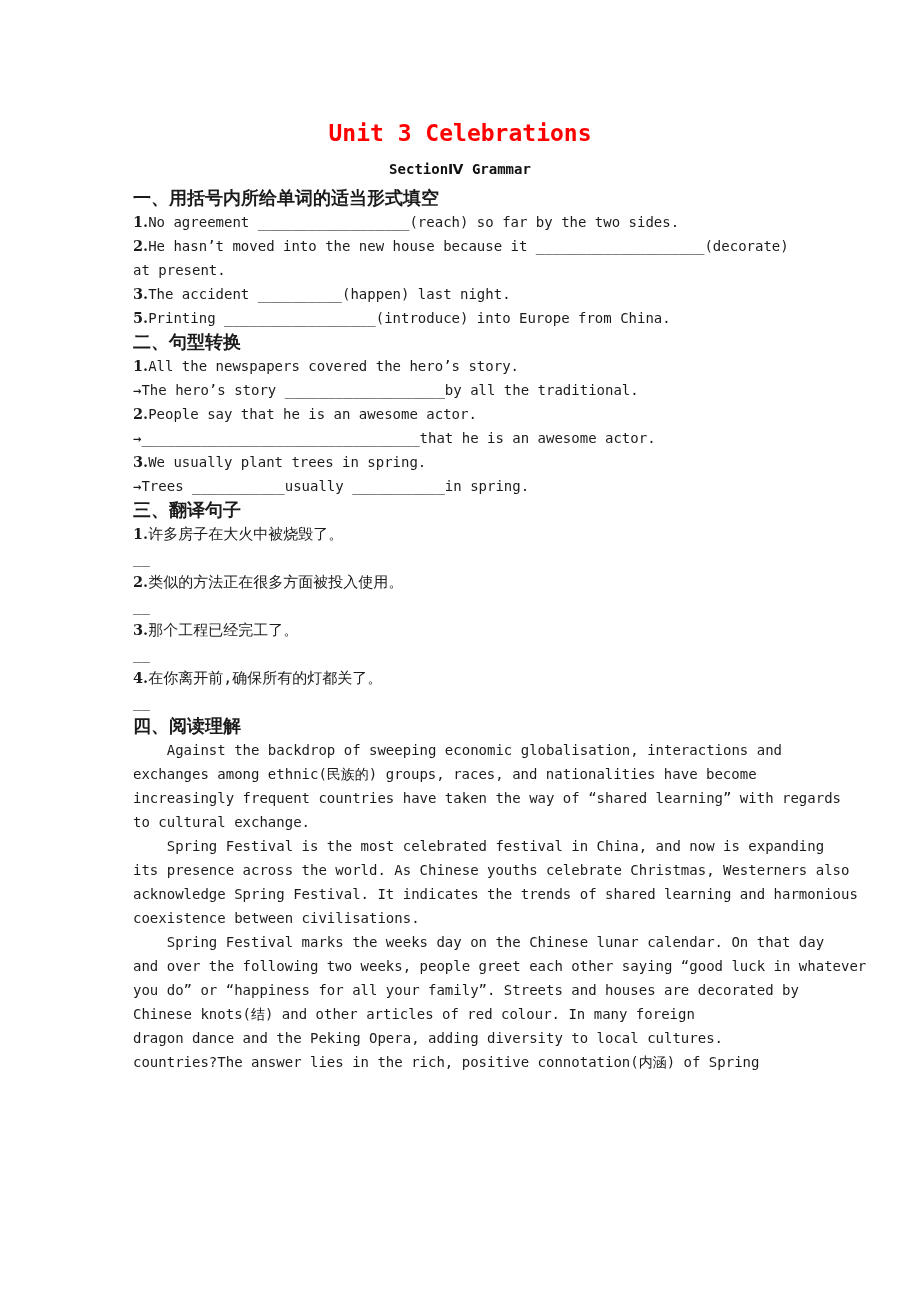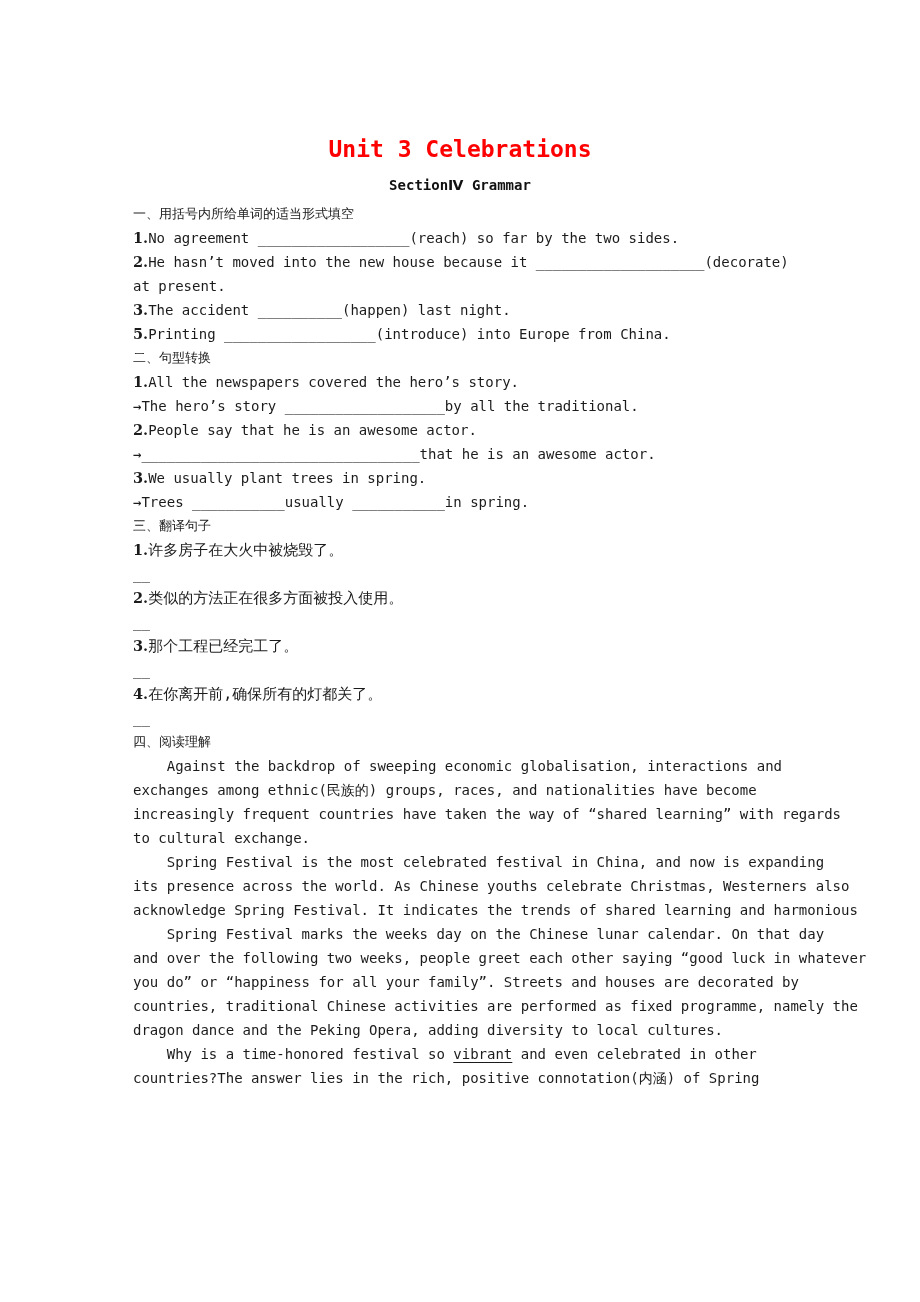--- a/index.html
+++ b/index.html
@@ -12,21 +12,21 @@
     width: 920px;
     height: 1302px;
     background: #ffffff;
     box-sizing: border-box;
     padding: 116px 60px 0 133px;
     font-family: "DejaVu Sans Mono", "DejaVu Sans", monospace;
     color: #1b1b1b;
     overflow: hidden;
   }
   .doc-title {
-    margin: 16px 0 6px 0;
+    margin: 0 0 6px 0;
     padding-right: 73px;
     text-align: center;
     font-size: 23px;
     line-height: 34px;
     font-weight: bold;
     color: #ff0000;
     font-family: "DejaVu Sans Mono", "DejaVu Sans", monospace;
   }
   .doc-subtitle {
     margin: 0 0 4px 0;
@@ -37,22 +37,22 @@
     font-weight: bold;
     color: #111111;
   }
   .line {
     white-space: pre;
     font-size: 14px;
     line-height: 24px;
     height: 24px;
   }
   .heading {
-    font-weight: normal;
-    font-size: 13px;
+    font-weight: bold;
+    font-size: 18px;
   }
   .cjk {
     font-size: 15px;
   }
   .num {
     font-weight: bold;
     font-family: "DejaVu Serif", serif;
     font-size: 14.5px;
   }
   .u {
@@ -94,21 +94,21 @@
   <div class="line"><b class="num"></b><span>__</span></div>
 
   <div class="line heading">四、阅读理解</div>
   <div class="line">    Against the backdrop of sweeping economic globalisation, interactions and</div>
   <div class="line">exchanges among ethnic(民族的) groups, races, and nationalities have become</div>
   <div class="line">increasingly frequent countries have taken the way of “shared learning” with regards</div>
   <div class="line">to cultural exchange.</div>
   <div class="line">    Spring Festival is the most celebrated festival in China, and now is expanding</div>
   <div class="line">its presence across the world. As Chinese youths celebrate Christmas, Westerners also</div>
   <div class="line">acknowledge Spring Festival. It indicates the trends of shared learning and harmonious</div>
+  <div class="line">coexistence between civilisations.</div>
   <div class="line">    Spring Festival marks the weeks day on the Chinese lunar calendar. On that day</div>
   <div class="line">and over the following two weeks, people greet each other saying “good luck in whatever</div>
   <div class="line">you do” or “happiness for all your family”. Streets and houses are decorated by</div>
-  <div class="line">countries, traditional Chinese activities are performed as fixed programme, namely the</div>
+  <div class="line">Chinese knots(结) and other articles of red colour. In many foreign</div>
   <div class="line">dragon dance and the Peking Opera, adding diversity to local cultures.</div>
-  <div class="line"><span>    Why is a time-honored festival so </span><span class="u">vibrant</span><span> and even celebrated in other</span></div>
   <div class="line">countries?The answer lies in the rich, positive connotation(内涵) of Spring</div>
 
 </div>
 
 </body></html>

